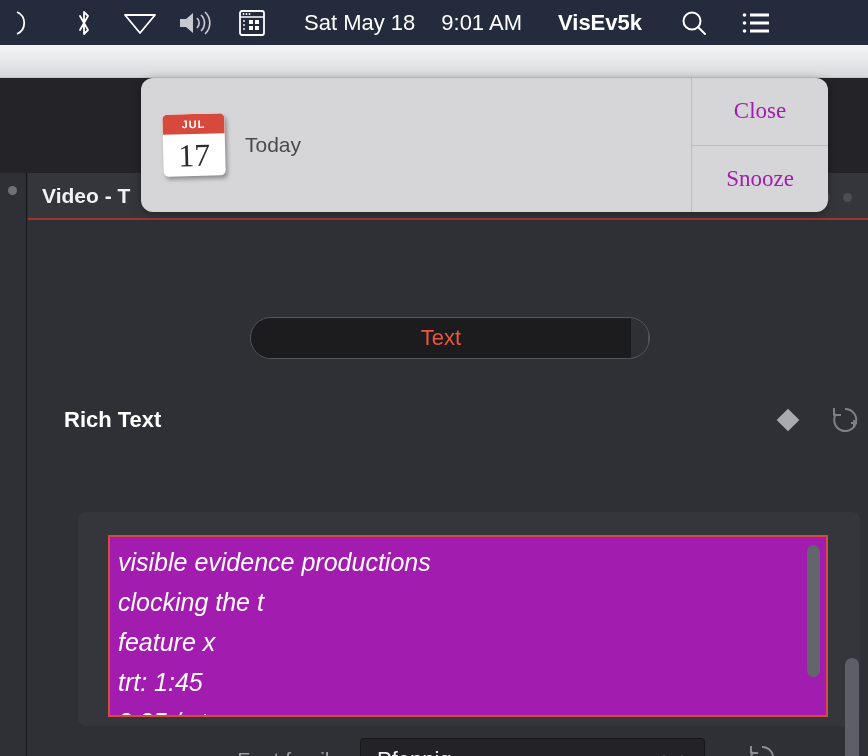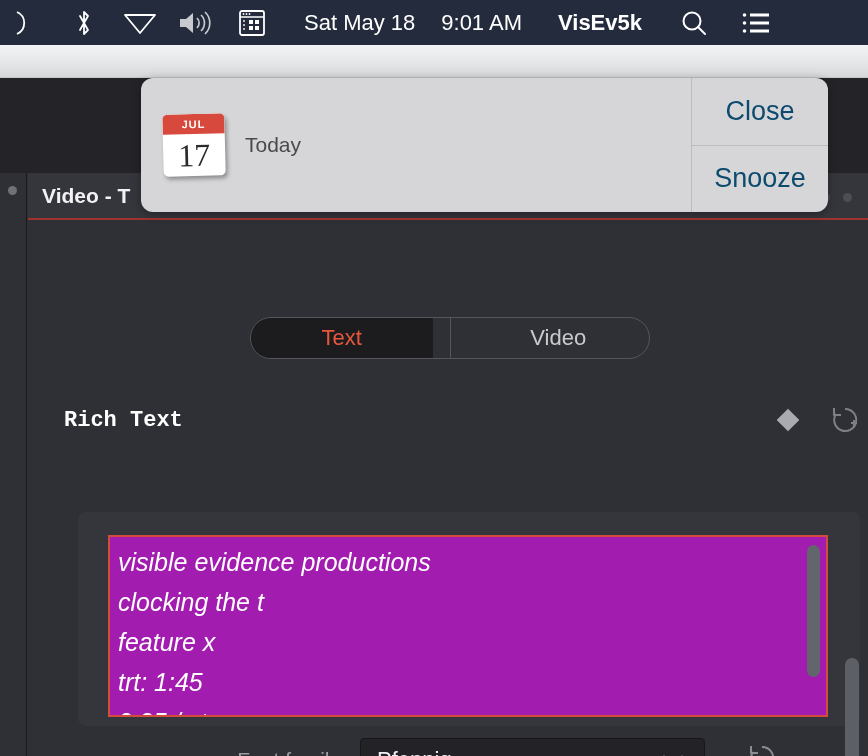--- a/index.html
+++ b/index.html
@@ -97,21 +97,21 @@
   .seg-item {
     flex: 1; display: flex; align-items: center; justify-content: center;
     font-size: 22px; color: #c9cace;
   }
   .seg-item.active { background: #1c1c1f; color: #e8563c; }
   .seg-div { width: 1px; background: #55565c; }
 
   
   .sec-head {
     position: absolute; left: 36px; top: 178px; width: 796px; height: 44px;
-    display: flex; align-items: center; font-family: Liberation Mono, monospace;
+    display: flex; align-items: center;
   }
   .sec-title { color: #ffffff; font-size: 22px; font-weight: bold; }
   .sec-icons { margin-left: auto; display: flex; align-items: center; gap: 34px; }
   .diamond {
     width: 16px; height: 16px; background: #a9abb0; transform: rotate(45deg);
   }
   .reset-plus { width: 30px; height: 30px; }
 
   
   .rt-outer {
@@ -186,21 +186,21 @@
   }
   .notif-text { margin-left: 20px; }
   .notif-title { color: #3a3a3c; font-size: 23px; margin-bottom: 6px; }
   .notif-sub { color: #4a4a4c; font-size: 21px; }
   .notif-actions {
     width: 137px; border-left: 1px solid #bcbcbe;
     display: flex; flex-direction: column;
   }
   .notif-btn {
     flex: 1; display: flex; align-items: center; justify-content: center;
-    color: #0c4a6e; font-size: 27px;
+    color: #a21caf; font-size: 23px; font-family: Liberation Serif, serif;
   }
   .notif-btn.bottom { border-top: 1px solid #bcbcbe; }
 </style>
 </head>
 <body>
 
 <div id="root">
 
   <div class="menubar">
     <div class="mb-icons">
@@ -288,21 +288,20 @@
         <span></span>
       </div>
     </div>
     <div class="accent-line"></div>
 
     <div class="insp-body">
 
       <div class="seg">
         <div class="seg-item active">Text</div>
         <div class="seg-div"></div>
-        <div class="seg-item">Video</div>
       </div>
 
       <div class="sec-head">
         <div class="sec-title">Rich Text</div>
         <div class="sec-icons">
           <div class="diamond"></div>
           <div class="reset-plus">
             <svg width="30" height="30" viewBox="0 0 30 30">
               <path d="M15 4 A 11 11 0 1 1 6 9" fill="none" stroke="#7e8087" stroke-width="2"></path>
               <path d="M4 3 L4 10 L11 10" fill="none" stroke="#7e8087" stroke-width="2" stroke-linejoin="round"></path>

